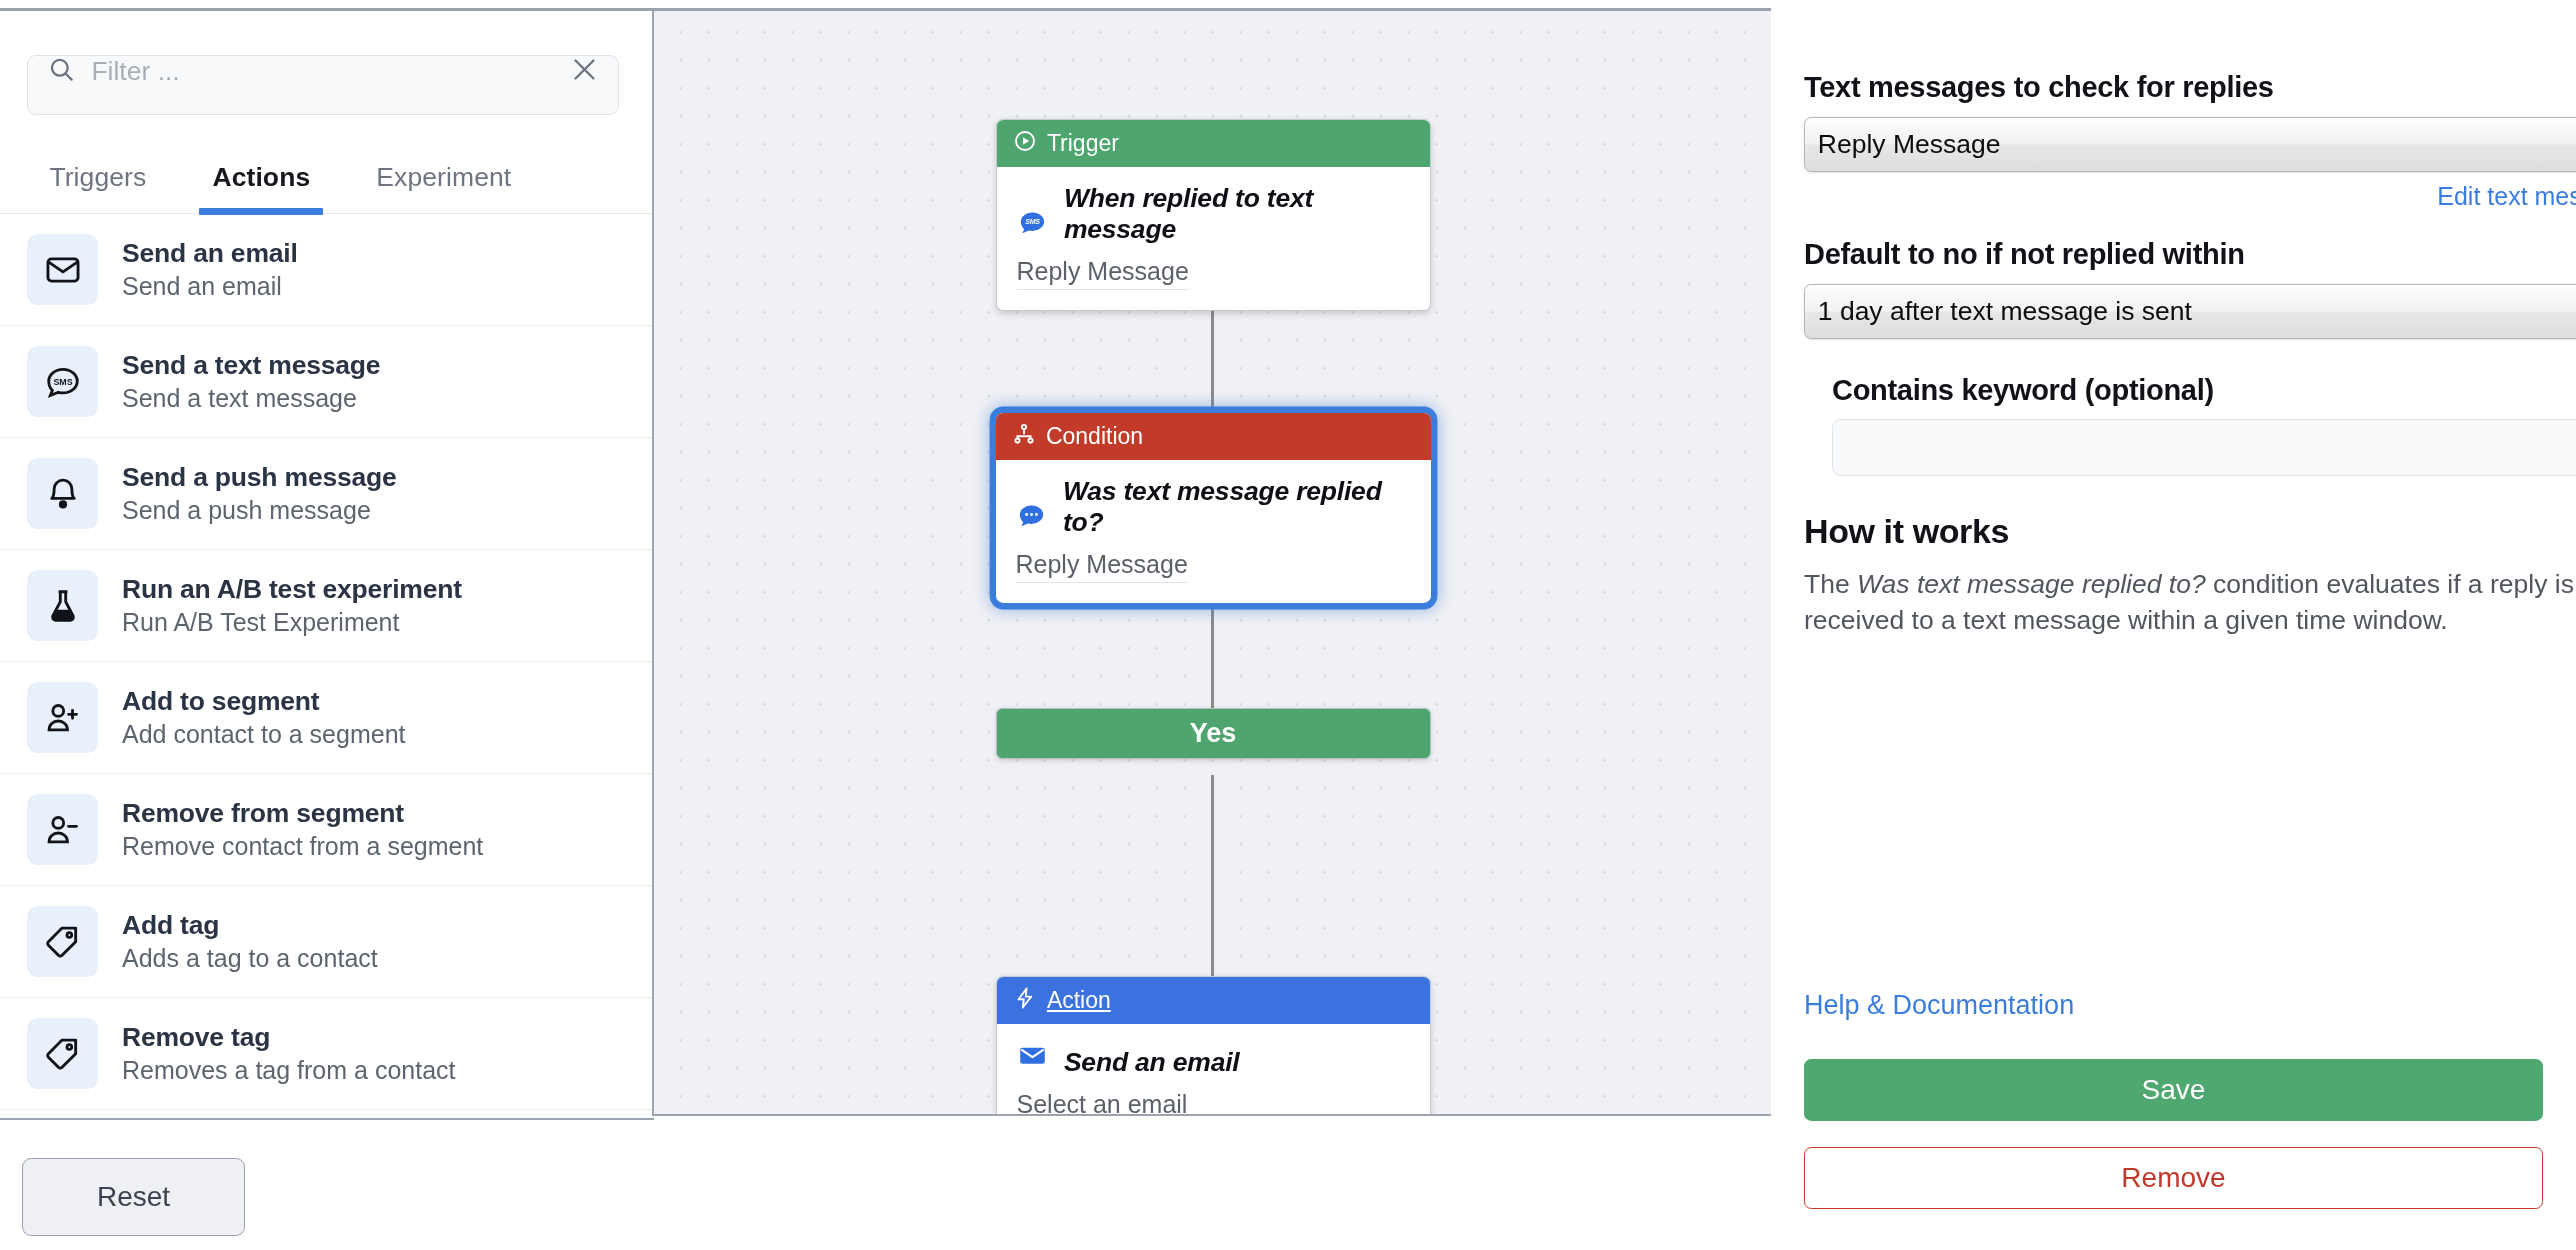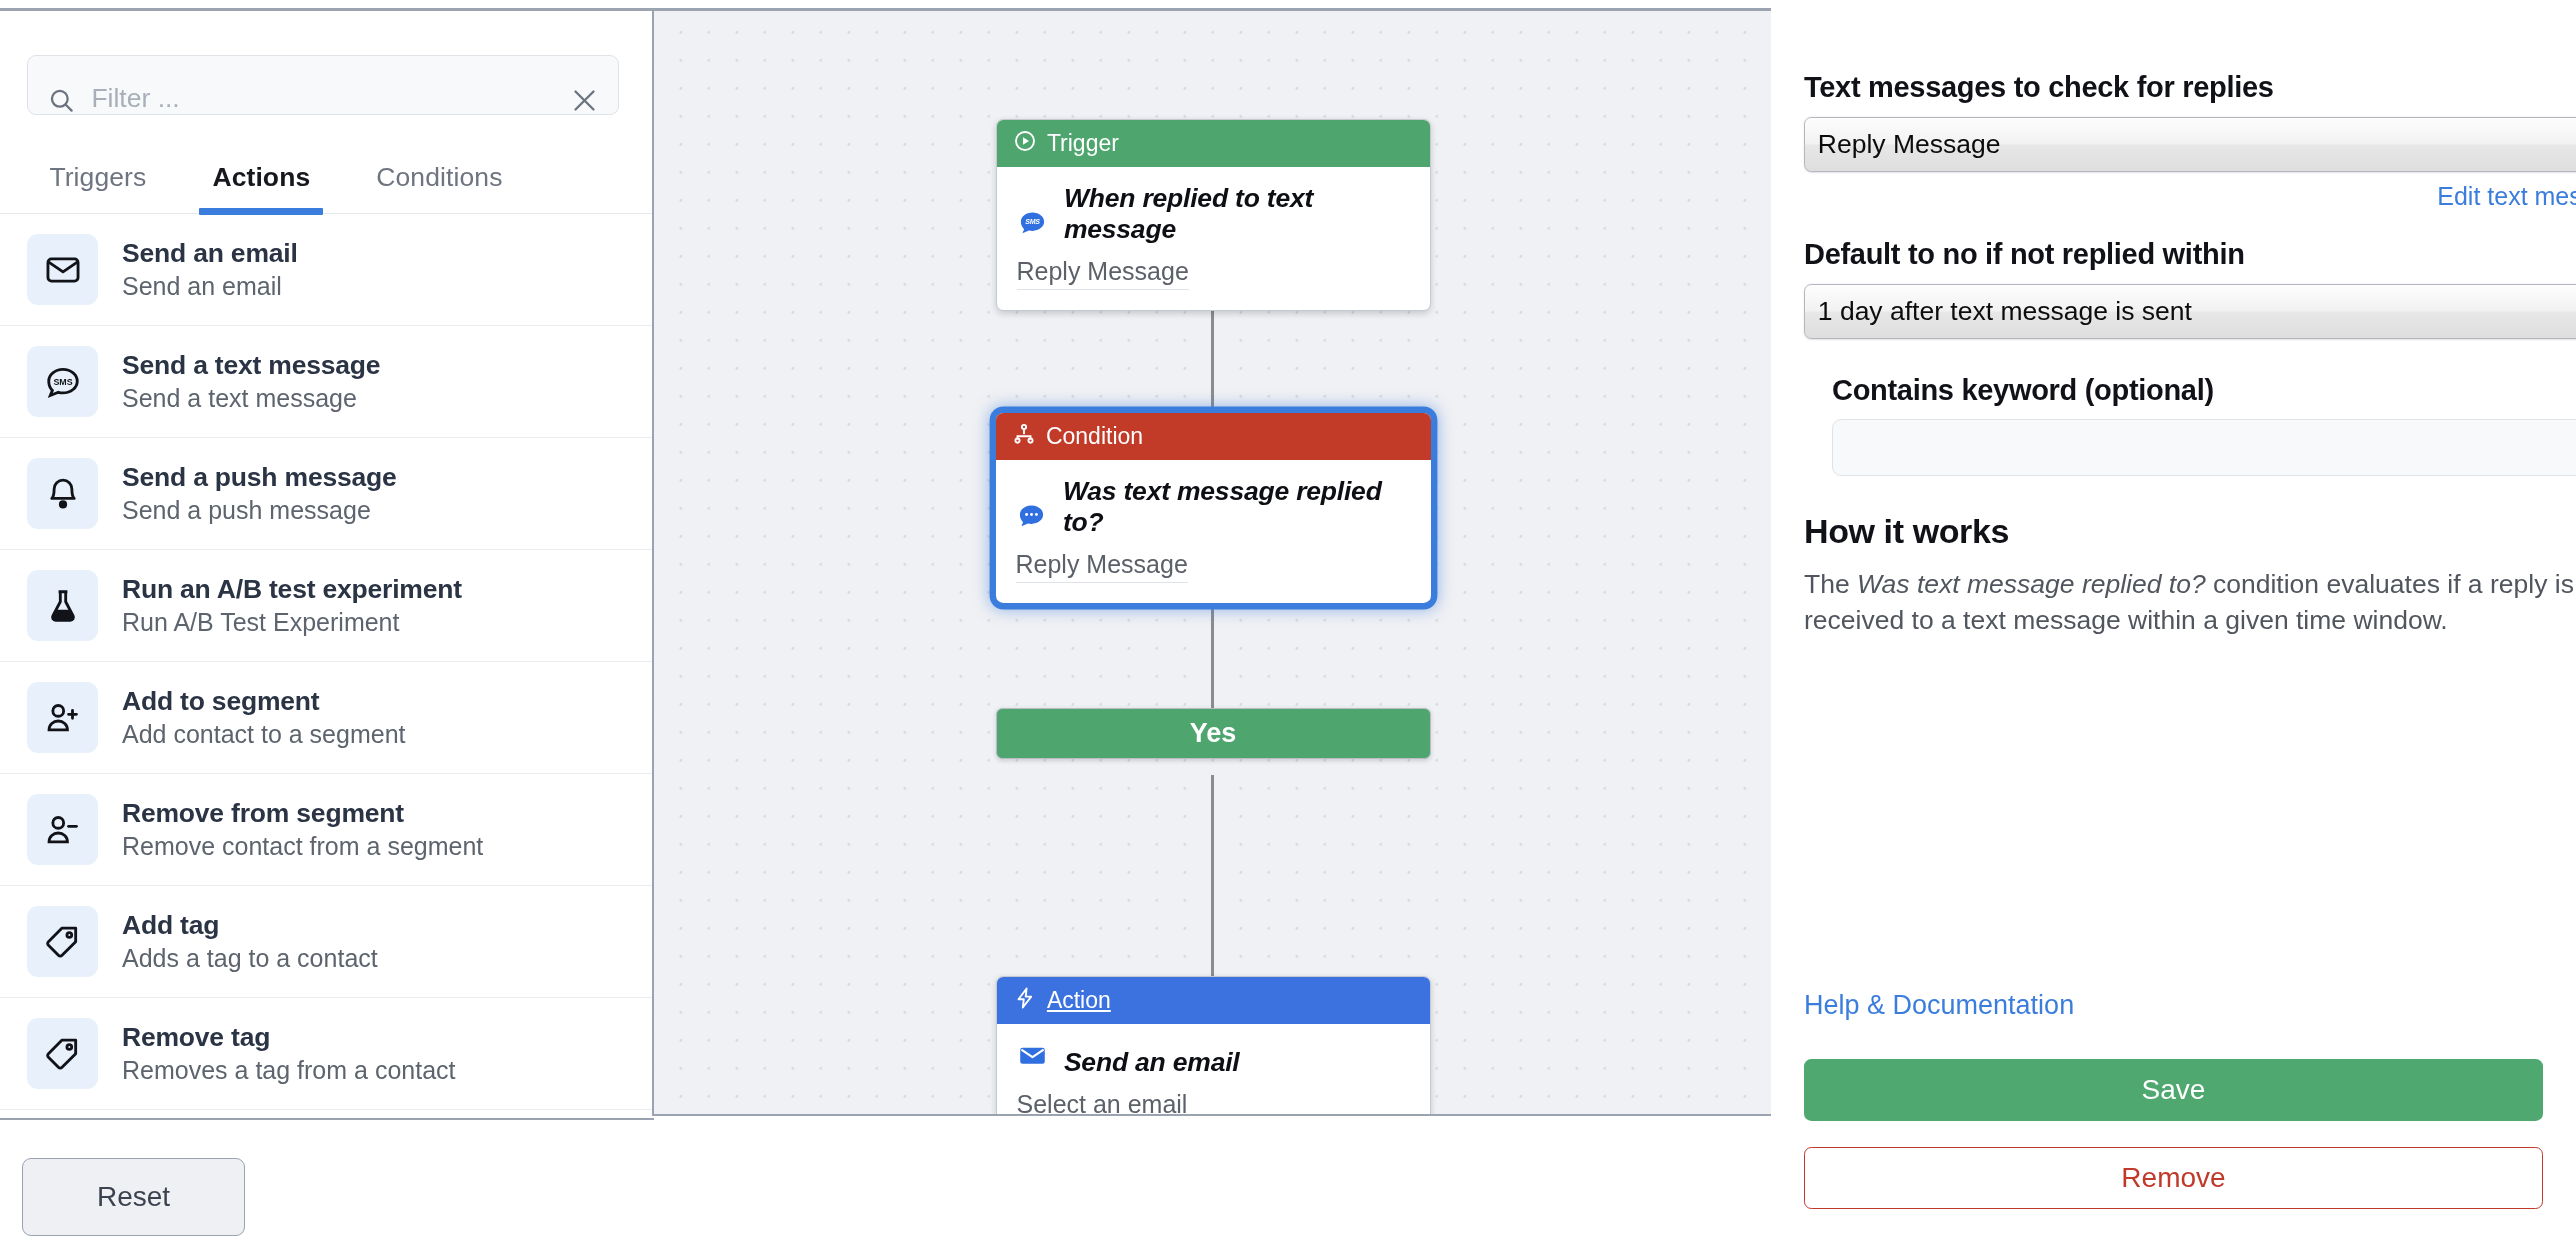--- a/index.html
+++ b/index.html
@@ -16,21 +16,21 @@
   .top-rule { position:absolute; left:0; top:8.2px; width:1771px; height:2.7px; background:#9ba3b0; }
 
   
   .left-panel {
     position:absolute; left:0; top:11px; width:654px; height:1105px;
     background:#fff; border-right:2.7px solid #9ba3b0; overflow:hidden;
   }
   .search-wrap { padding: 44px 33px 0 27px; }
   .search-box {
     position:relative; height:60px; border:1.8px solid #dfe3e8; border-radius:9px;
-    background:#f7f9fb; display:flex; align-items:flex-end; padding:0 20px;
+    background:#f7f9fb; display:flex; align-items:flex-start; padding:0 20px;
   }
   .search-icon { width:27px; height:27px; flex:0 0 27px; color:#6b7280; }
   .search-input {
     flex:1; border:0; outline:0; background:transparent;
     font-family:"Liberation Sans", sans-serif; font-size:26.5px; color:#111;
     padding-left:16.4px;
   }
   .search-input::placeholder { color:#a9afb8; }
   .clear-icon { width:27px; height:27px; color:#6b7280; flex:0 0 27px; cursor:pointer; }
 
@@ -206,21 +206,21 @@
             <line x1="4" y1="4" x2="20" y2="20"></line>
               <line x1="20" y1="4" x2="4" y2="20"></line>
           </svg>
         </span>
       </div>
     </div>
 
     <div class="tabs">
       <div class="tab">Triggers</div>
       <div class="tab active">Actions</div>
-      <div class="tab">Conditions</div>
+      <div class="tab">Experiment</div>
     </div>
 
     <div class="item-list">
 
       <div class="list-item">
         <span class="item-icon">
           <svg viewBox="0 0 24 24" fill="none" stroke="currentColor" stroke-width="1.8" stroke-linejoin="round">
             <rect x="2.5" y="5" width="19" height="14" rx="2.2"></rect>
               <path d="M3 7l9 6.2L21 7"></path>
           </svg>

